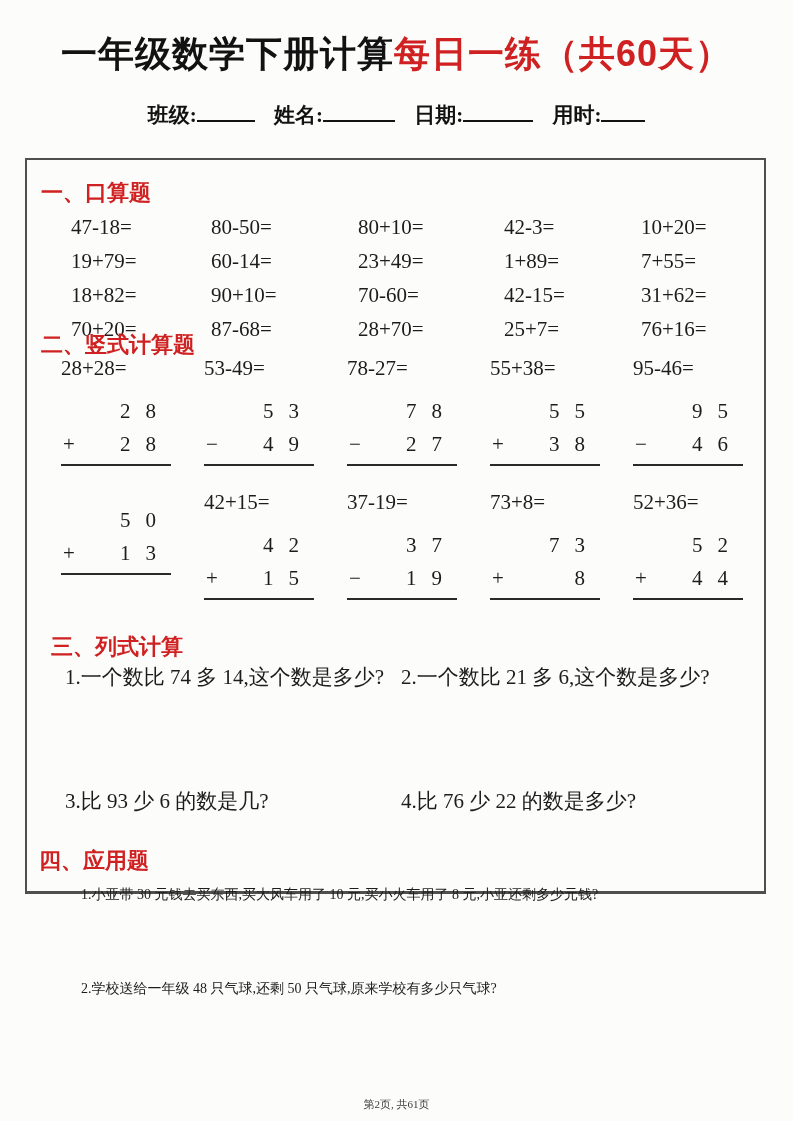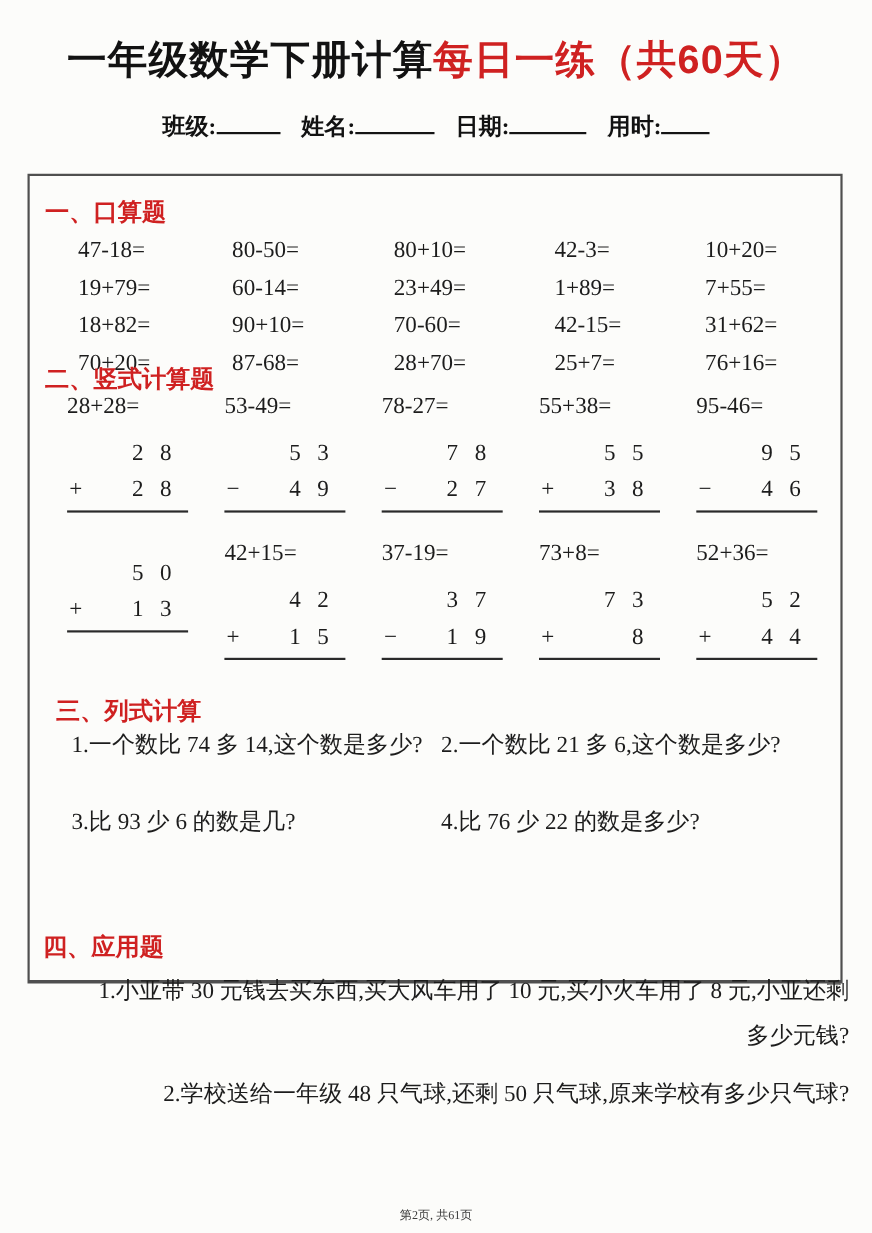--- a/index.html
+++ b/index.html
@@ -61,27 +61,27 @@
   }
   .v-op { position:absolute; left:2px; top:0; letter-spacing:0; }
 
   
   .expr-row {
     position:absolute; left:38px;
     display:grid; grid-template-columns:336px auto;
     font-size:21px; white-space:nowrap;
   }
   .er1 { top:503px; }
-  .er2 { top:573px; }
+  .er2 { top:627px; }
 
   
   .wp {
     position:absolute; left:54px; width:668px;
-    font-size:21px; line-height:41px;
-    padding-left:23px; text-indent:-23px;text-align:right;
+    font-size:14px; line-height:30px;
+    padding-left:23px; text-indent:-23px;
   }
   .wp1 { top:720px; }
   .wp2 { top:814px; }
 
   
   .footer {
     position:absolute; top:1097px; left:0; right:0; text-align:center;
     font-size:11px; color:#3c3c3c;
   }
 </style>

